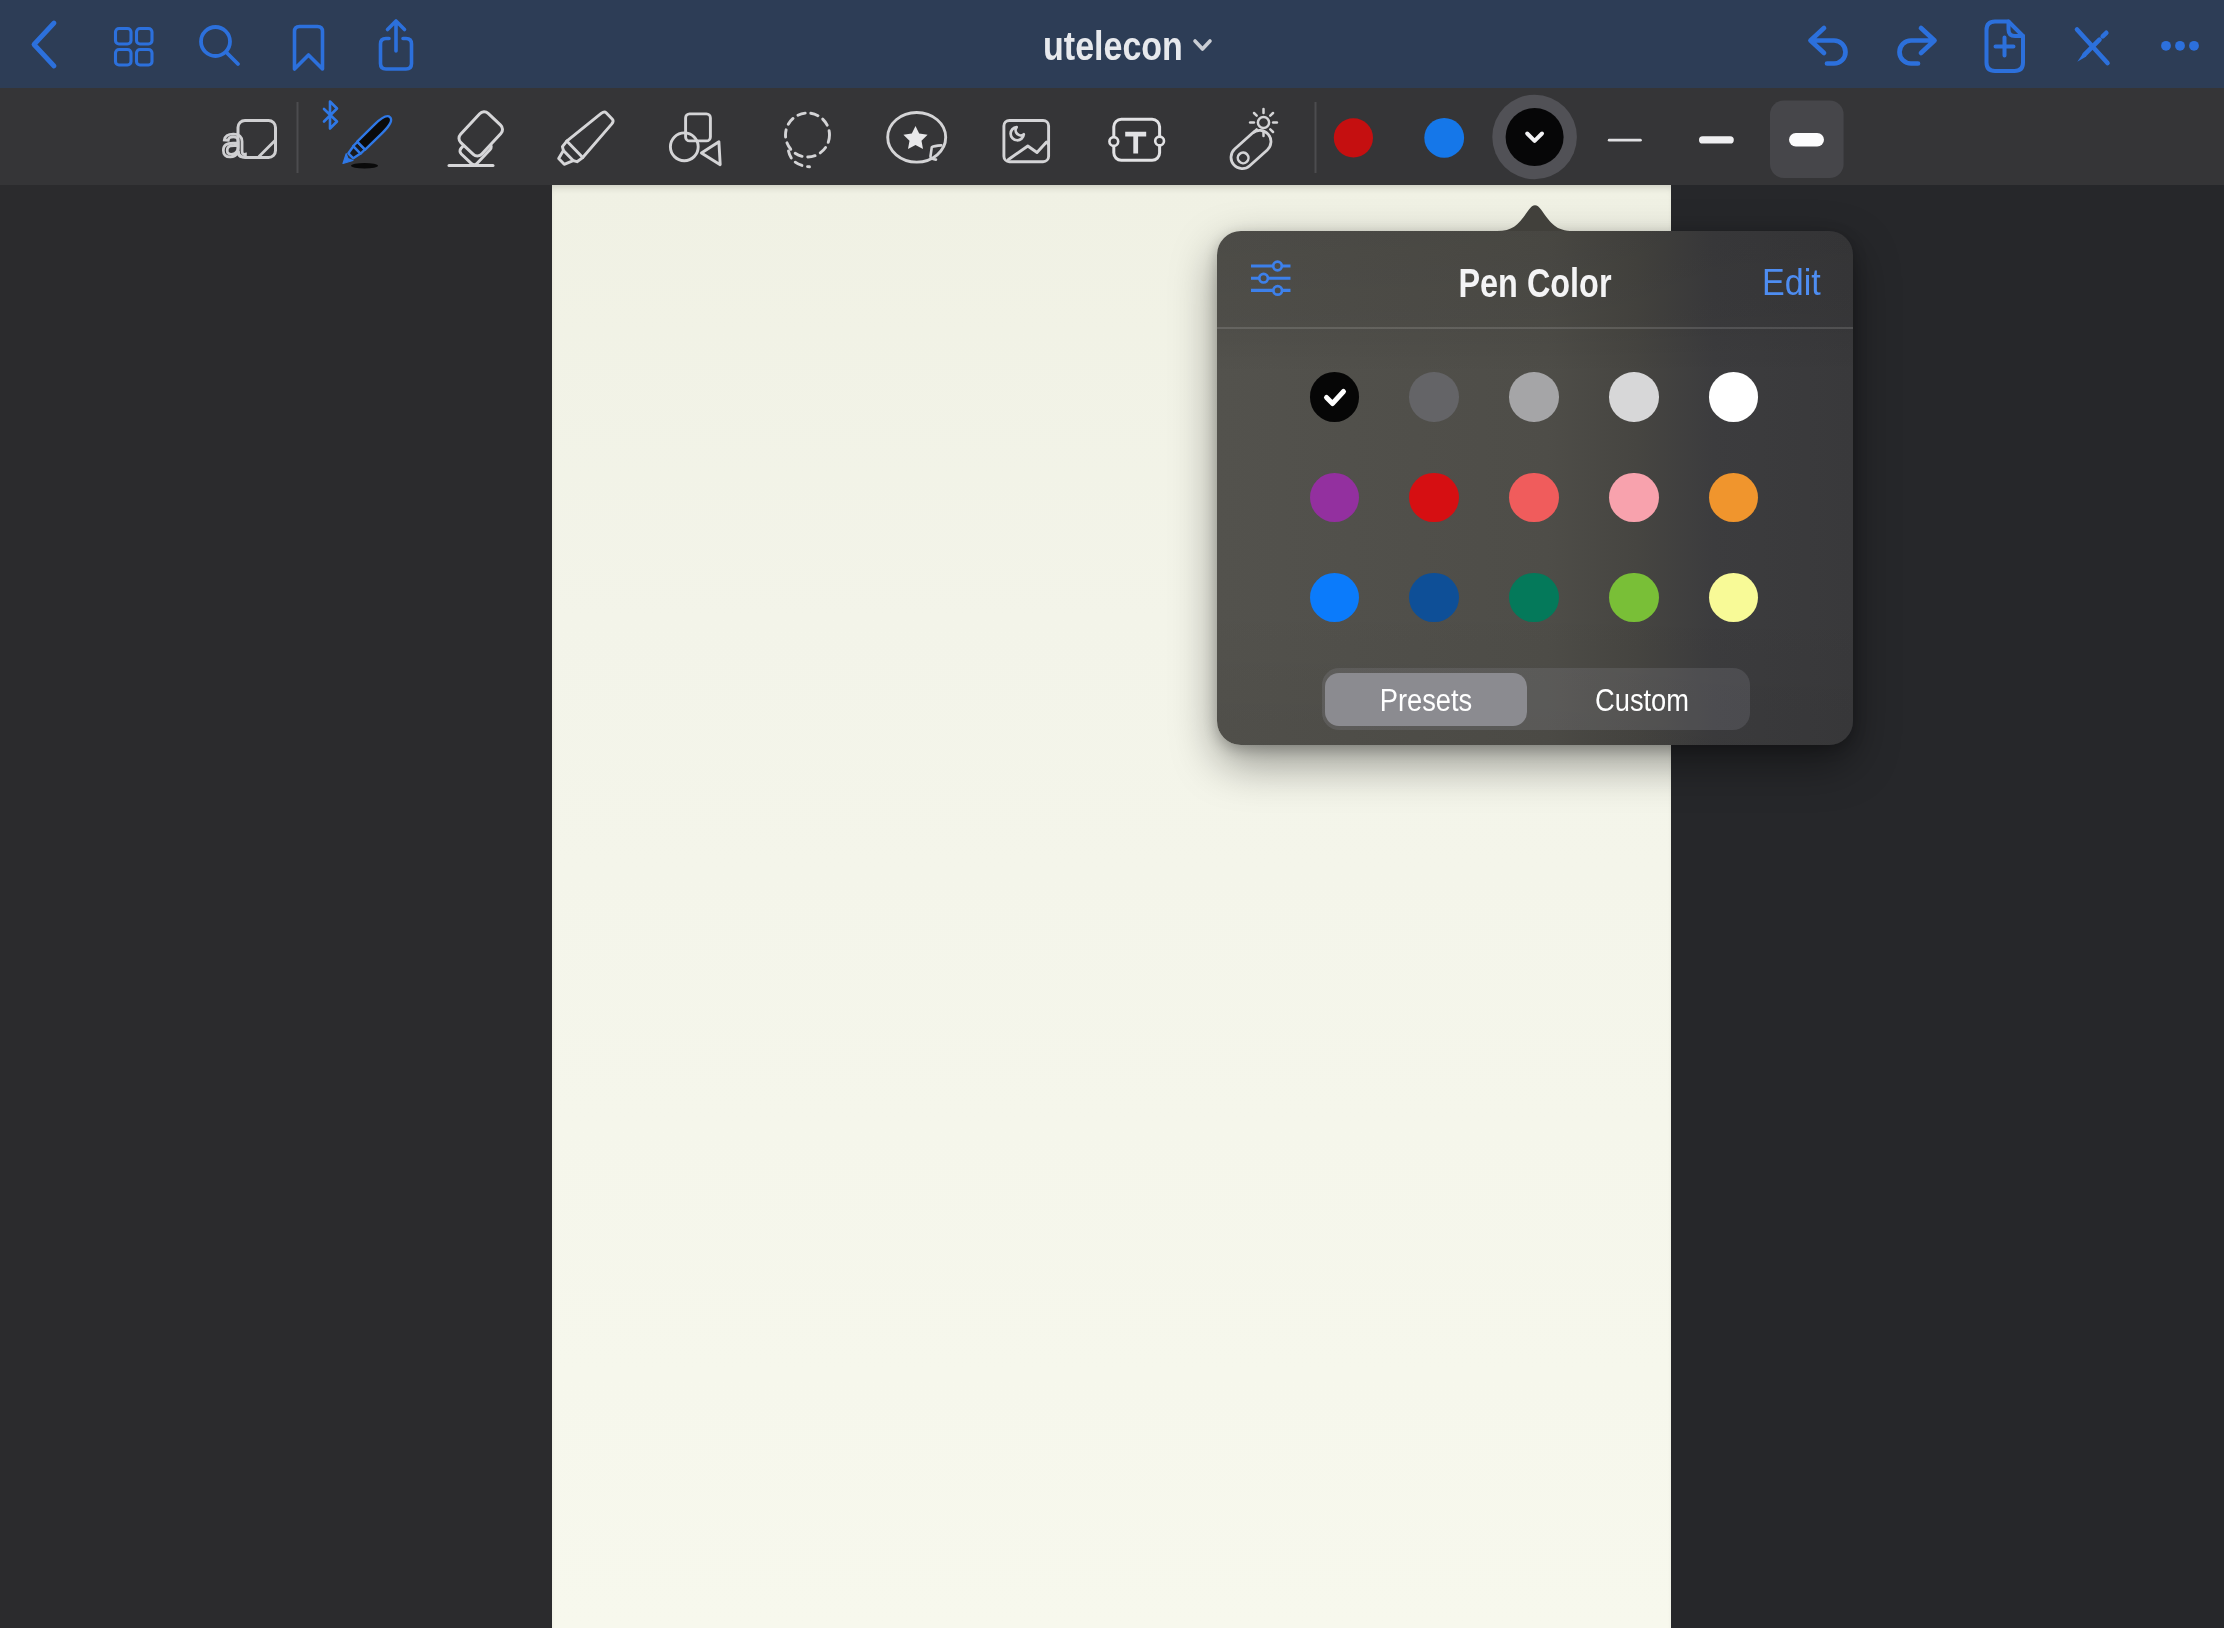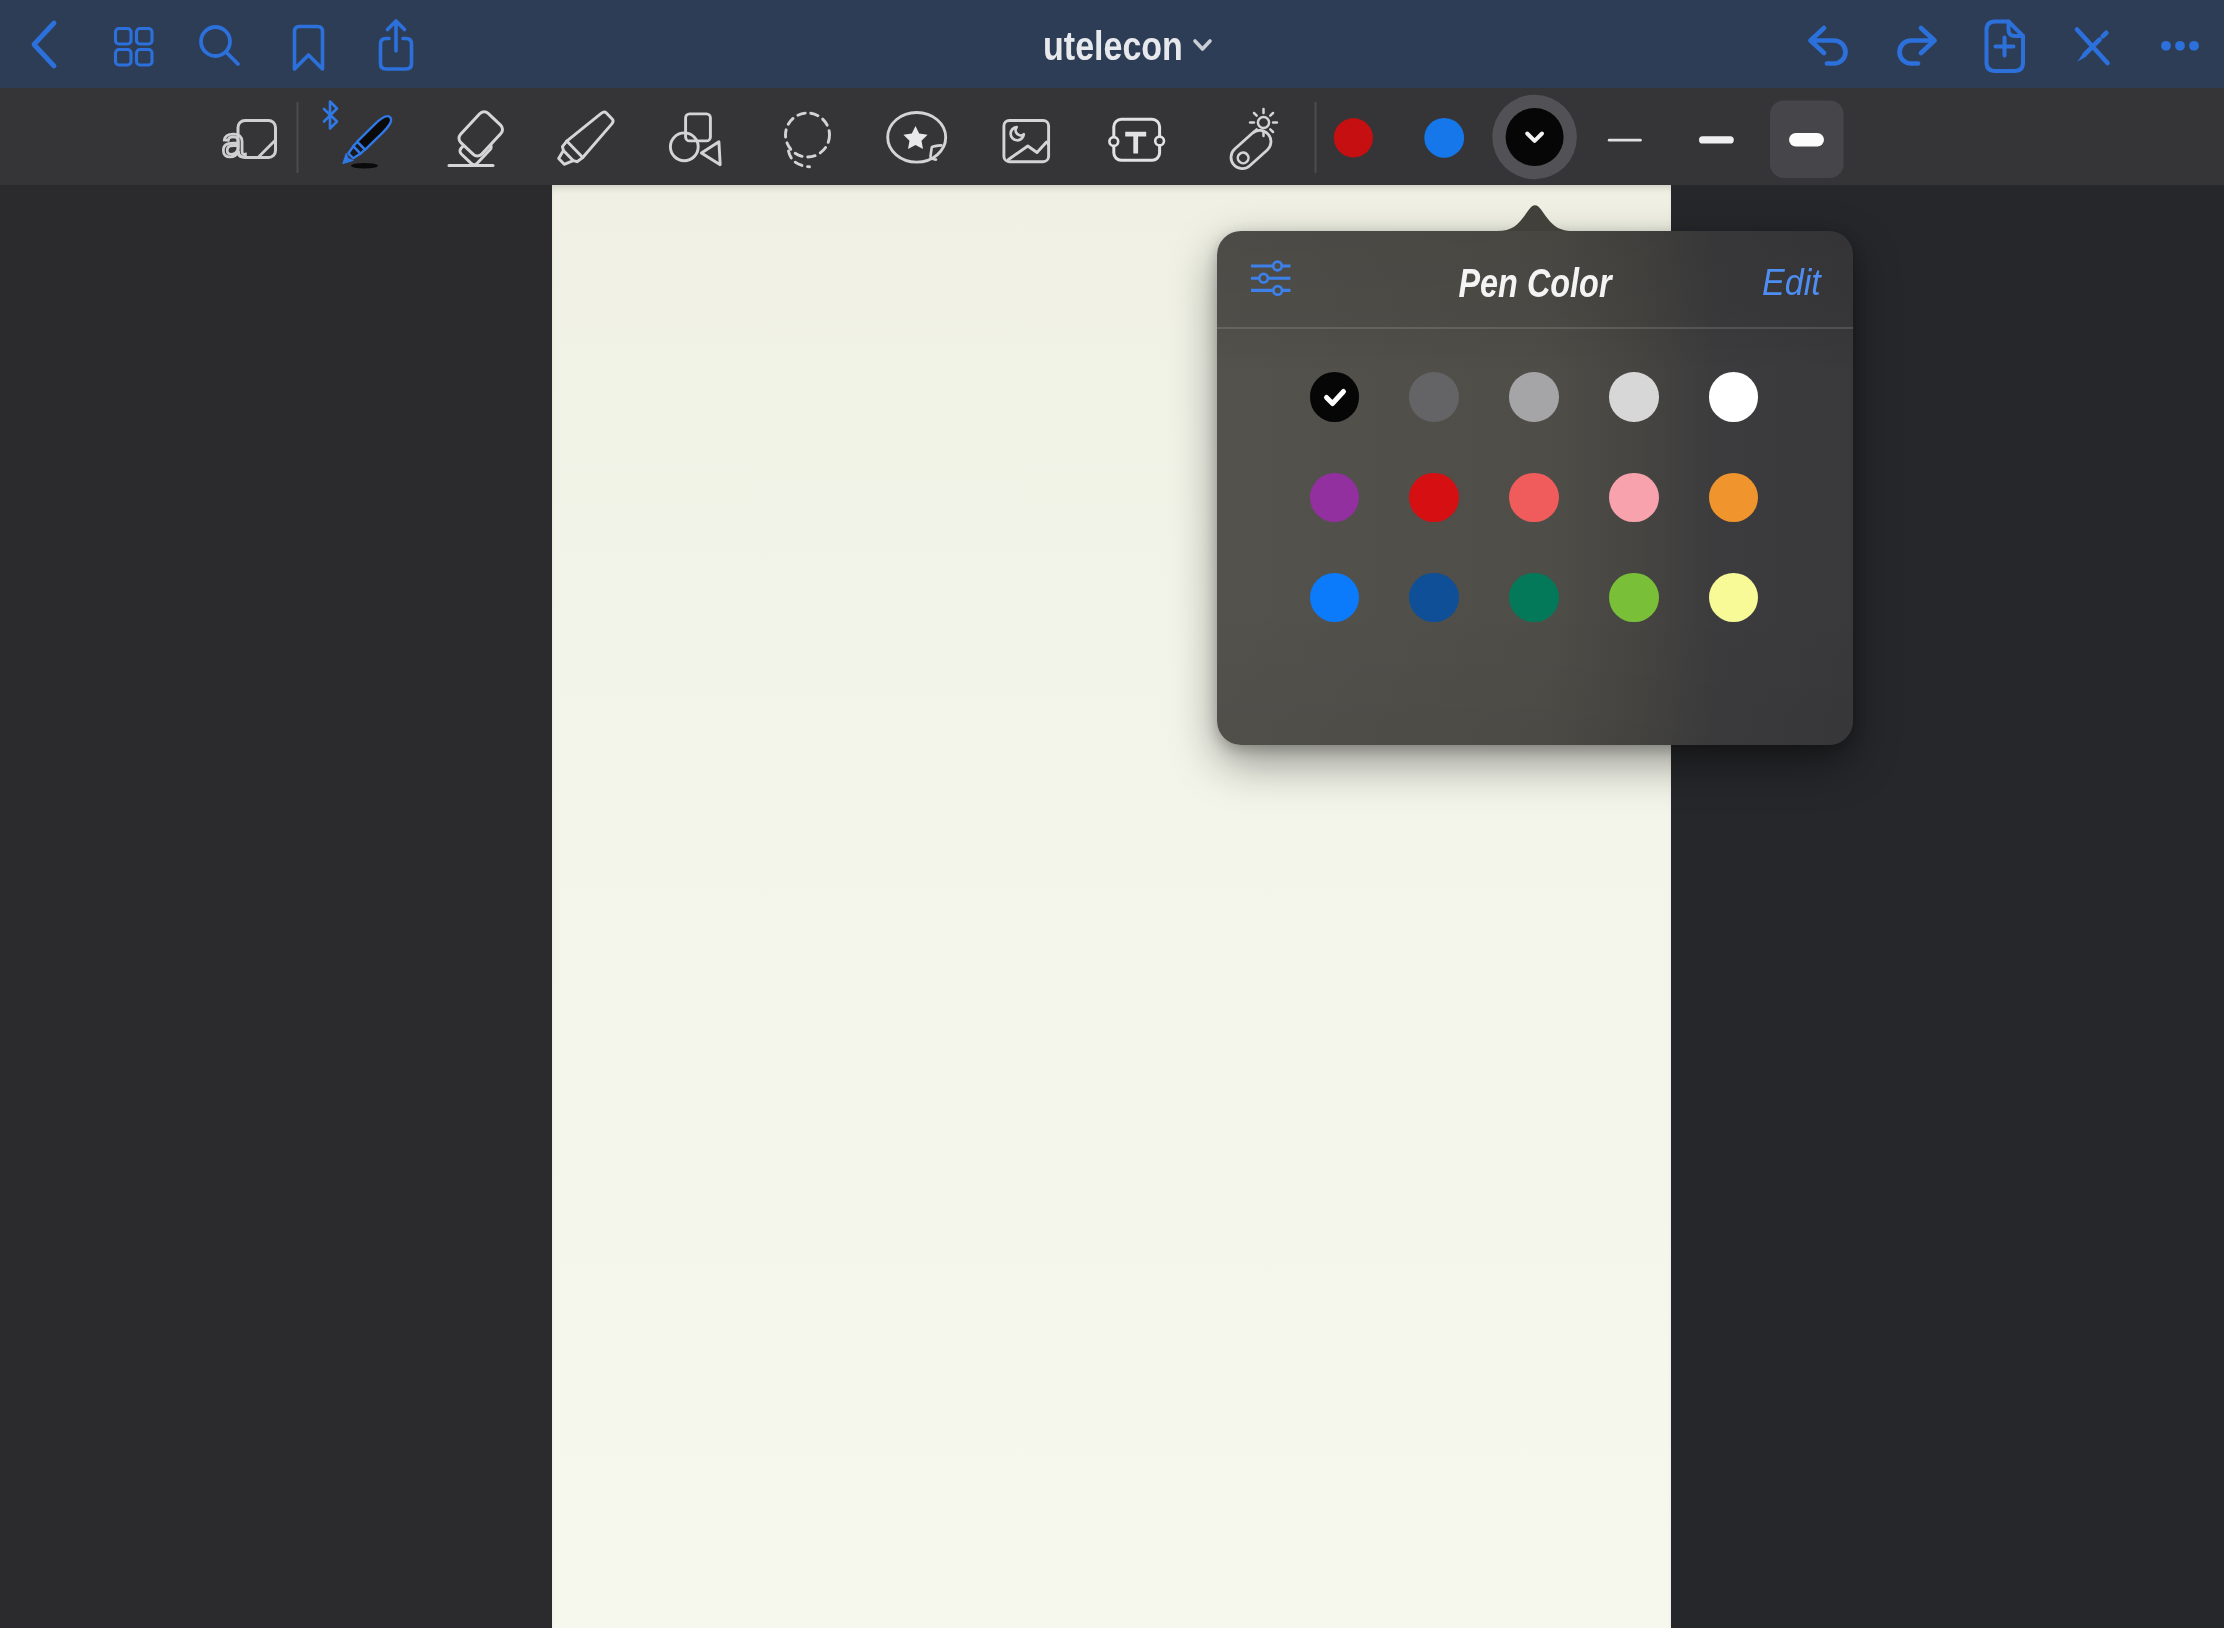--- a/index.html
+++ b/index.html
@@ -10,21 +10,21 @@
   #navbar{left:0;top:0;width:2224px;height:88px;background:#2d3d56;}
   #toolbar{left:0;top:88px;width:2224px;height:97px;background:#353537;}
   #canvas{left:552px;top:185px;width:1119px;height:1443px;
           background:linear-gradient(180deg,#f0f1e4 0%,#f3f4e9 30%,#f7f8ed 100%);box-shadow:inset 0 6px 8px -5px rgba(0,0,0,0.20);}
   #title{left:993px;top:24px;width:240px;height:44px;line-height:44px;text-align:center;
          color:#e7e9ed;font-size:40px;font-weight:700;transform:scaleX(0.85);transform-origin:50% 50%;}
   
   #pop{left:1217px;top:231px;width:636px;height:514px;border-radius:24px;
        background:linear-gradient(180deg, rgba(0,0,0,0.085) 0%, rgba(0,0,0,0.06) 17%, rgba(0,0,0,0) 28%, rgba(0,0,0,0) 72%, rgba(0,0,0,0.045) 100%),
        linear-gradient(90deg,#53524d 0%,#4e4d48 52%,#464541 66%,#3c3c3e 78%,#39393b 100%);
-       box-shadow:0 18px 46px rgba(0,0,0,0.40), 0 4px 14px rgba(0,0,0,0.22);font-style:italic;}
+       box-shadow:0 18px 46px rgba(0,0,0,0.40), 0 4px 14px rgba(0,0,0,0.22);}
   #pophead{left:0;top:0;width:636px;height:96px;}
   #popsep{left:0;top:96px;width:636px;height:1.5px;background:rgba(255,255,255,0.13);}
   #poptitle{left:118px;top:32px;width:400px;height:40px;line-height:40px;text-align:center;
             color:#f4f4f5;font-size:40px;font-weight:700;transform:scaleX(0.81);transform-origin:50% 50%;}
   #popedit{left:545px;top:35px;width:120px;height:34px;line-height:34px;color:#4e8df2;
            font-size:37px;transform:scaleX(0.92);transform-origin:0 50%;}
   .dot{position:absolute;width:49.5px;height:49.5px;border-radius:50%;}
   #seg{left:105px;top:437px;width:428px;height:62px;border-radius:17px;
        background:rgba(150,150,160,0.20);}
   #segsel{left:3px;top:4.5px;width:202px;height:53px;border-radius:14px;background:#8b8b90;}
@@ -58,20 +58,25 @@
   <div class="dot" style="left:392.0px;top:241.7px;background:#f8a2ad;"></div>
   <div class="dot" style="left:491.8px;top:241.7px;background:#f0952d;"></div>
   <div class="dot" style="left:92.6px;top:341.5px;background:#0b7bfb;"></div>
   <div class="dot" style="left:192.4px;top:341.5px;background:#0e4f97;"></div>
   <div class="dot" style="left:292.2px;top:341.5px;background:#04795a;"></div>
   <div class="dot" style="left:392.0px;top:341.5px;background:#79bf37;"></div>
   <div class="dot" style="left:491.8px;top:341.5px;background:#f8fa97;"></div>
   <svg class="abs" style="left:92.6px;top:141.2px;" width="50" height="50" viewBox="0 0 50 50">
     <path d="M16.5 25.5 L22.5 31.5 L33.5 19.5" fill="none" stroke="#ffffff" stroke-width="5" stroke-linecap="round" stroke-linejoin="round"></path>
   </svg>
+  <div class="abs" id="seg">
+    <div class="abs" id="segsel"></div>
+    <div class="seglab" id="lab1">Presets</div>
+    <div class="seglab" id="lab2">Custom</div>
+  </div>
 
   <svg class="abs" style="left:26px;top:24px;" width="64" height="56" viewBox="0 0 64 56">
     <g stroke="#3d80ea" fill="none">
       <path d="M8 11 H47.5" stroke-width="3.1"></path>
       <path d="M8 23.2 H47.5" stroke-width="3.1"></path>
       <path d="M8 35.4 H47.5" stroke-width="3.1"></path>
       <circle cx="34.5" cy="11" r="4.3" stroke-width="2.7" fill="#4c4b47"></circle>
       <circle cx="20.6" cy="23.2" r="4.3" stroke-width="2.7" fill="#4c4b47"></circle>
       <circle cx="34.7" cy="35.4" r="4.3" stroke-width="2.7" fill="#4c4b47"></circle>
     </g>

